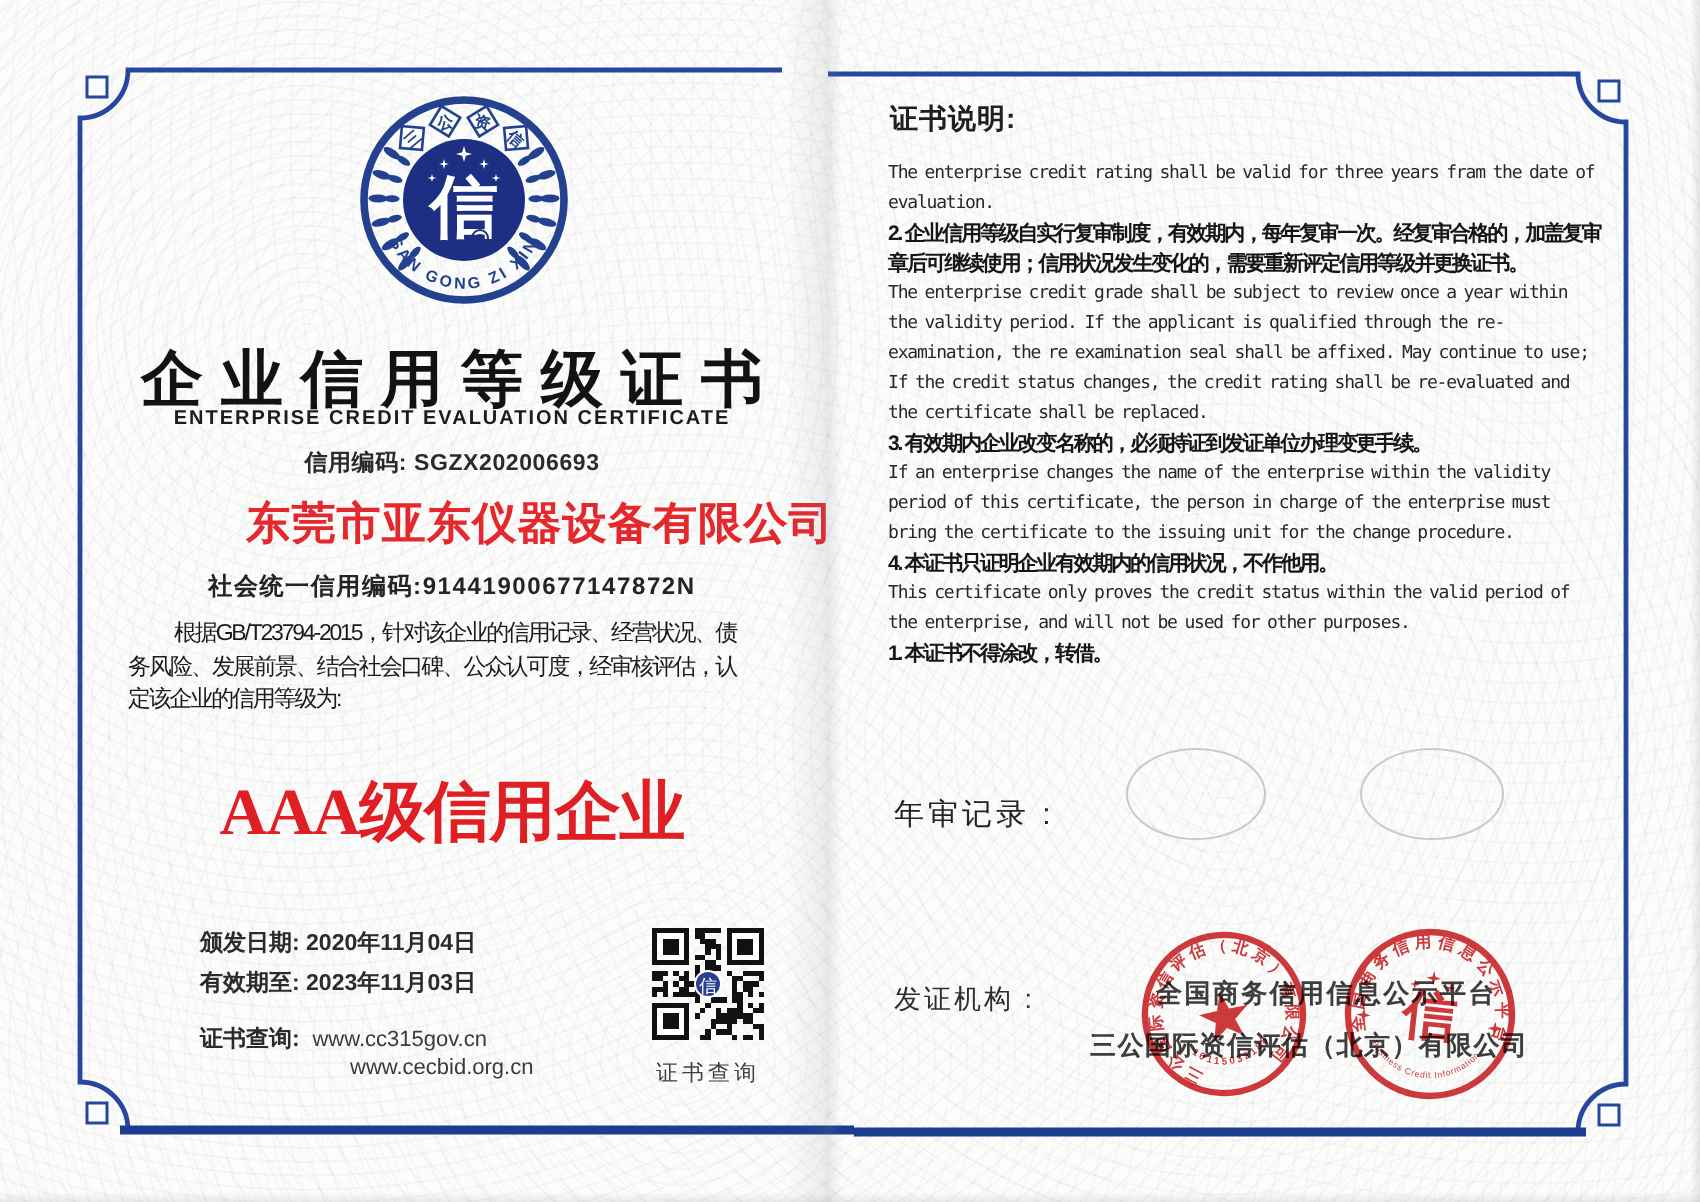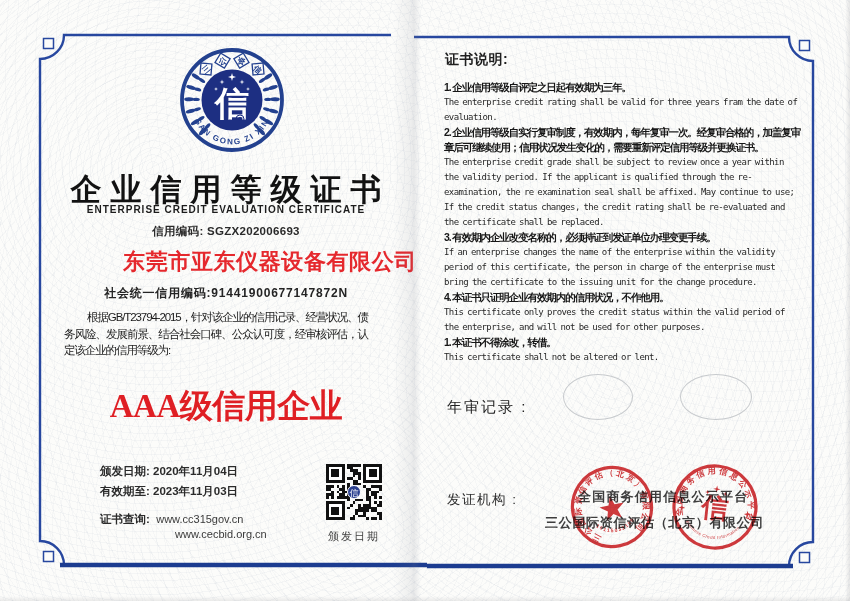--- a/index.html
+++ b/index.html
@@ -317,44 +317,42 @@
       <rect x="2" y="2" width="3" height="3" fill="#111"></rect>
       <rect x="14" y="0" width="7" height="7" fill="#111"></rect>
       <rect x="15" y="1" width="5" height="5" fill="#fff"></rect>
       <rect x="16" y="2" width="3" height="3" fill="#111"></rect>
       <rect x="0" y="14" width="7" height="7" fill="#111"></rect>
       <rect x="1" y="15" width="5" height="5" fill="#fff"></rect>
       <rect x="2" y="16" width="3" height="3" fill="#111"></rect>
     </g>
 </svg>
 <div class="abs qr-logo">信</div>
-<div class="abs qr-caption">颁发日期</div>
+<div class="abs qr-caption">证书查询</div>
 
 <div class="abs rp-heading">证书说明:</div>
 
 <div class="abs rp-body">
   <div class="rp-item">
-    <span class="zh">1. 企业信用等级自评定之日起有效期为三年。</span>
     <span class="en">The enterprise credit rating shall be valid for three years fram the date of evaluation.</span>
   </div>
   <div class="rp-item">
     <span class="zh">2. 企业信用等级自实行复审制度，有效期内，每年复审一次。经复审合格的，加盖复审章后可继续使用；信用状况发生变化的，需要重新评定信用等级并更换证书。</span>
     <span class="en">The enterprise credit grade shall be subject to review once a year within the validity period. If the applicant is qualified through the re-examination, the re examination seal shall be affixed. May continue to use; If the credit status changes, the credit rating shall be re-evaluated and the certificate shall be replaced.</span>
   </div>
   <div class="rp-item">
     <span class="zh">3. 有效期内企业改变名称的，必须持证到发证单位办理变更手续。</span>
     <span class="en">If an enterprise changes the name of the enterprise within the validity period of this certificate, the person in charge of the enterprise must bring the certificate to the issuing unit for the change procedure.</span>
   </div>
   <div class="rp-item">
     <span class="zh">4. 本证书只证明企业有效期内的信用状况，不作他用。</span>
     <span class="en">This certificate only proves the credit status within the valid period of the enterprise, and will not be used for other purposes.</span>
   </div>
   <div class="rp-item">
     <span class="zh">1. 本证书不得涂改，转借。</span>
-    <span class="en">This certificate shall not be altered or lent.</span>
   </div>
 </div>
 
 <div class="abs annual">年审记录 :</div>
 <div class="abs review-oval oval1">
     <span class="oval-mark">·· ···</span>
   </div>
 <div class="abs review-oval oval2">
     <span class="oval-mark">·· ···</span>
   </div>

